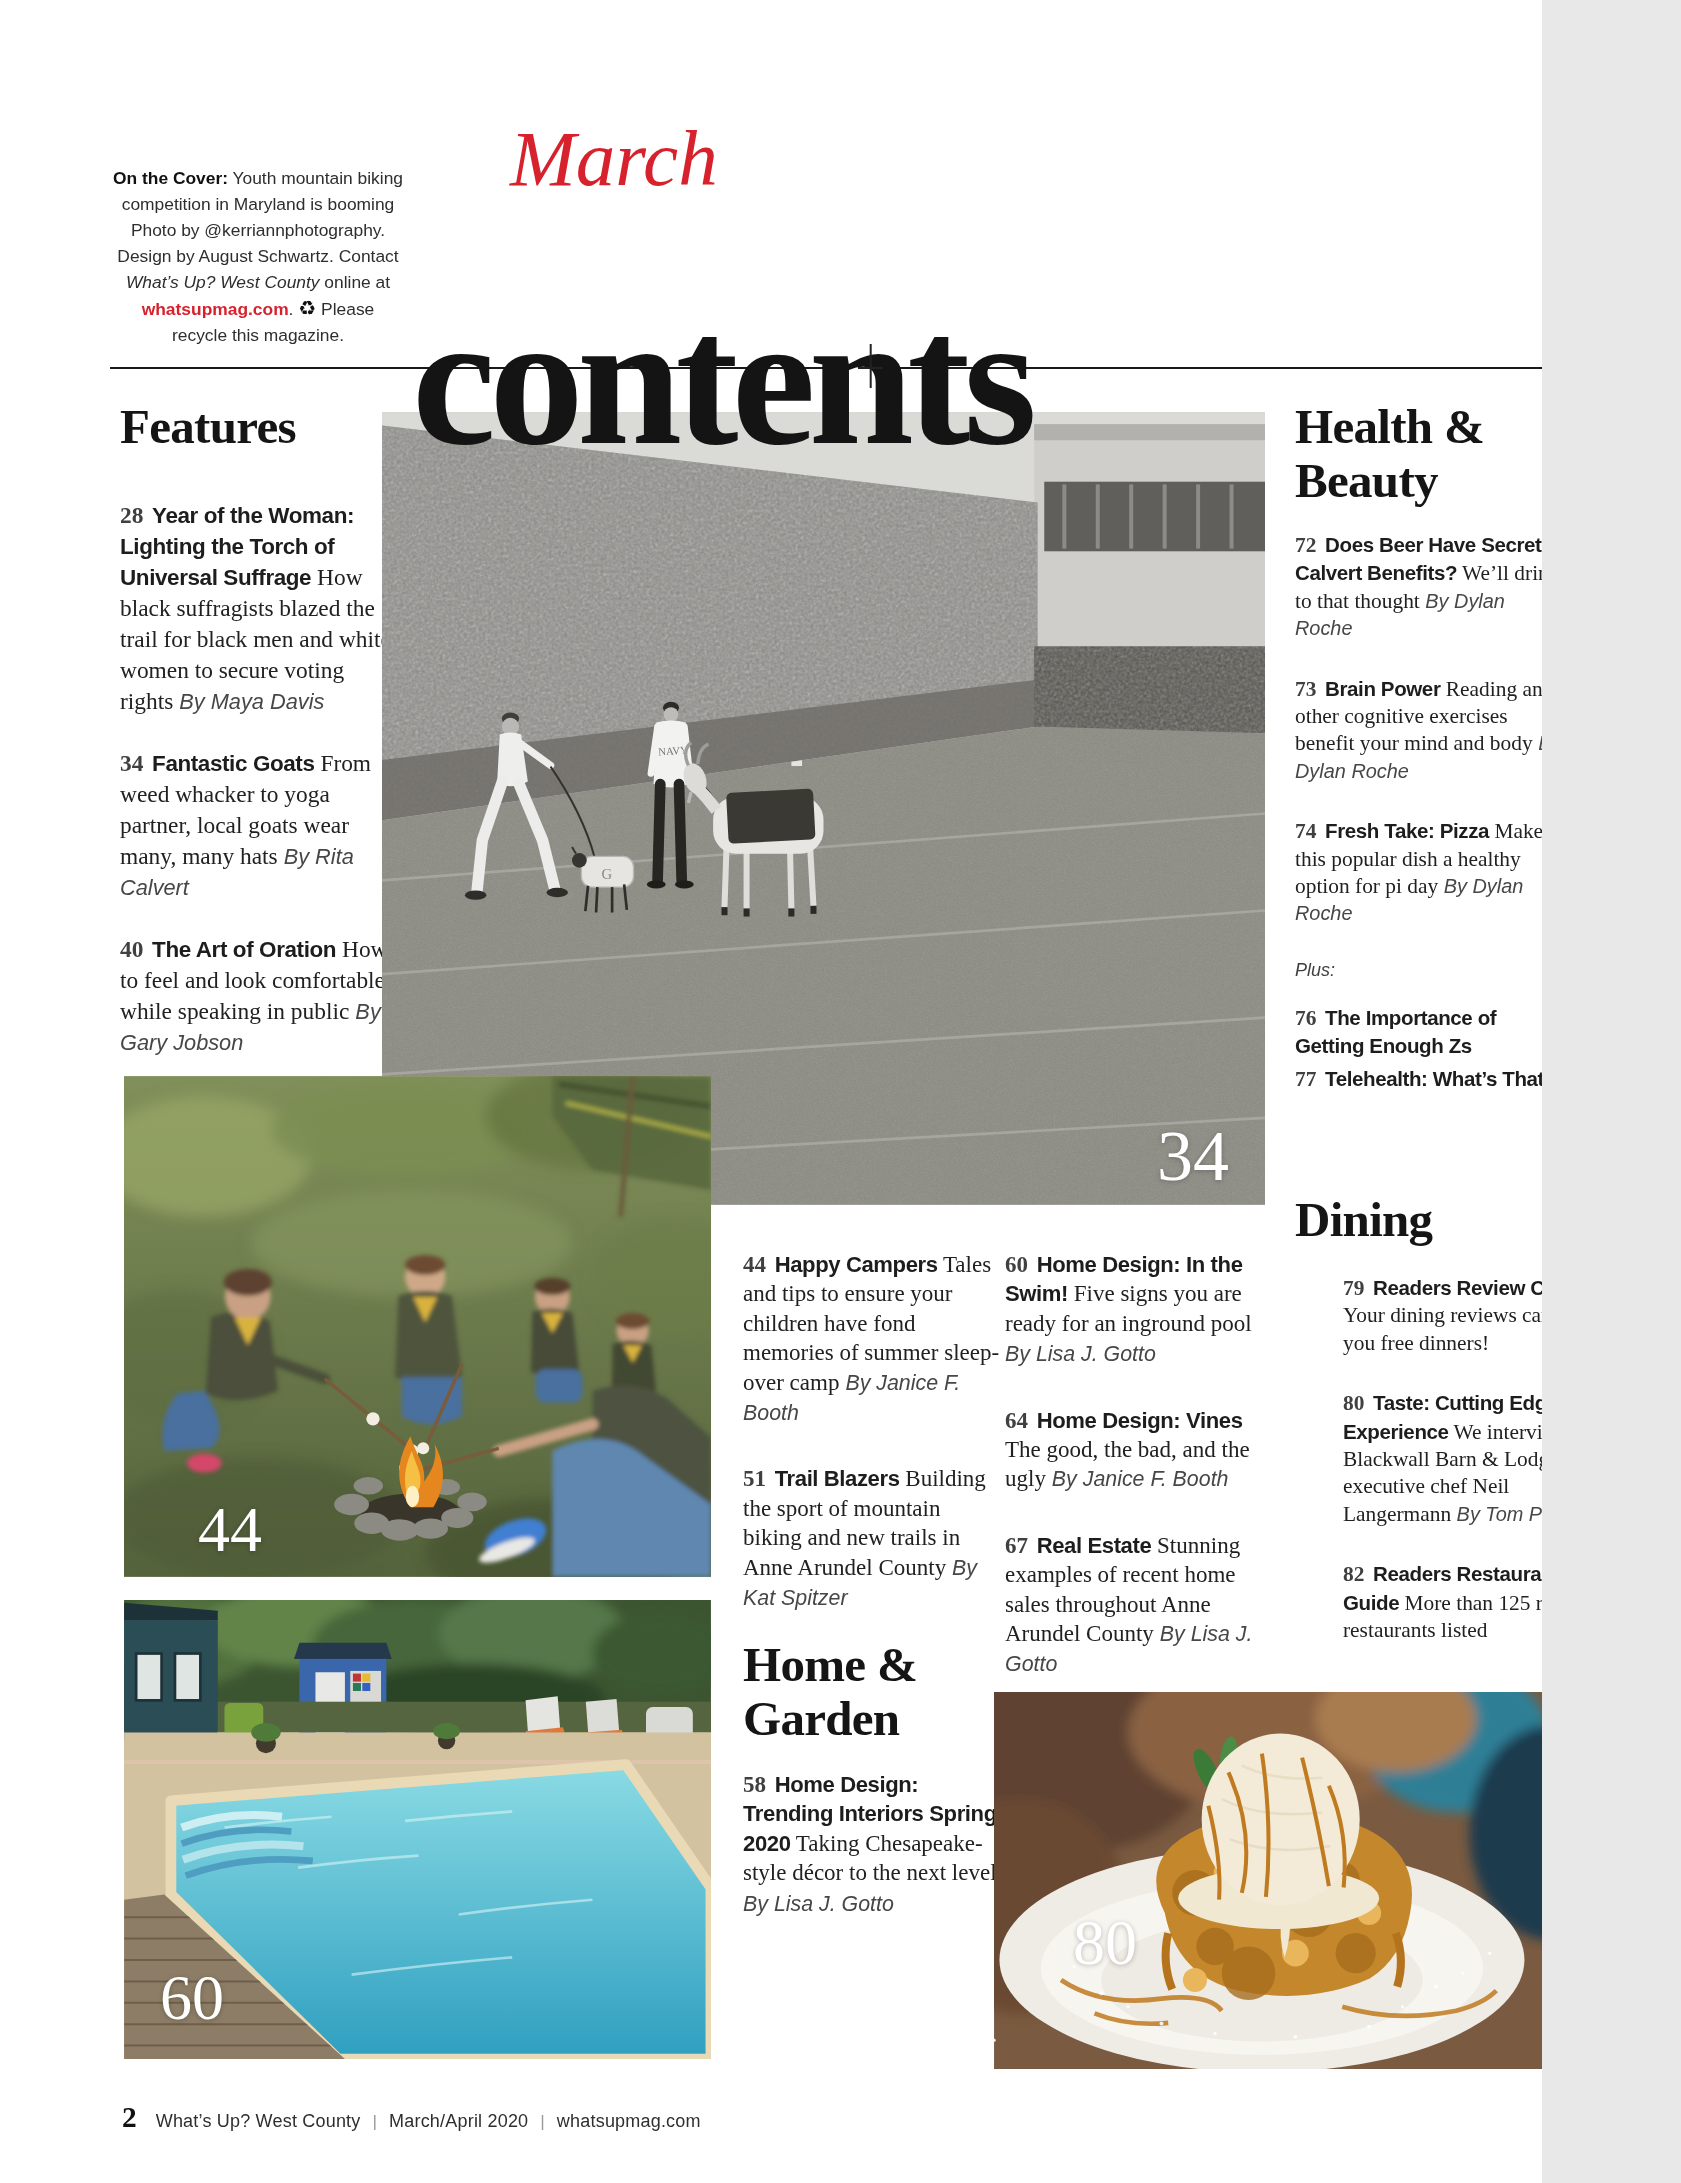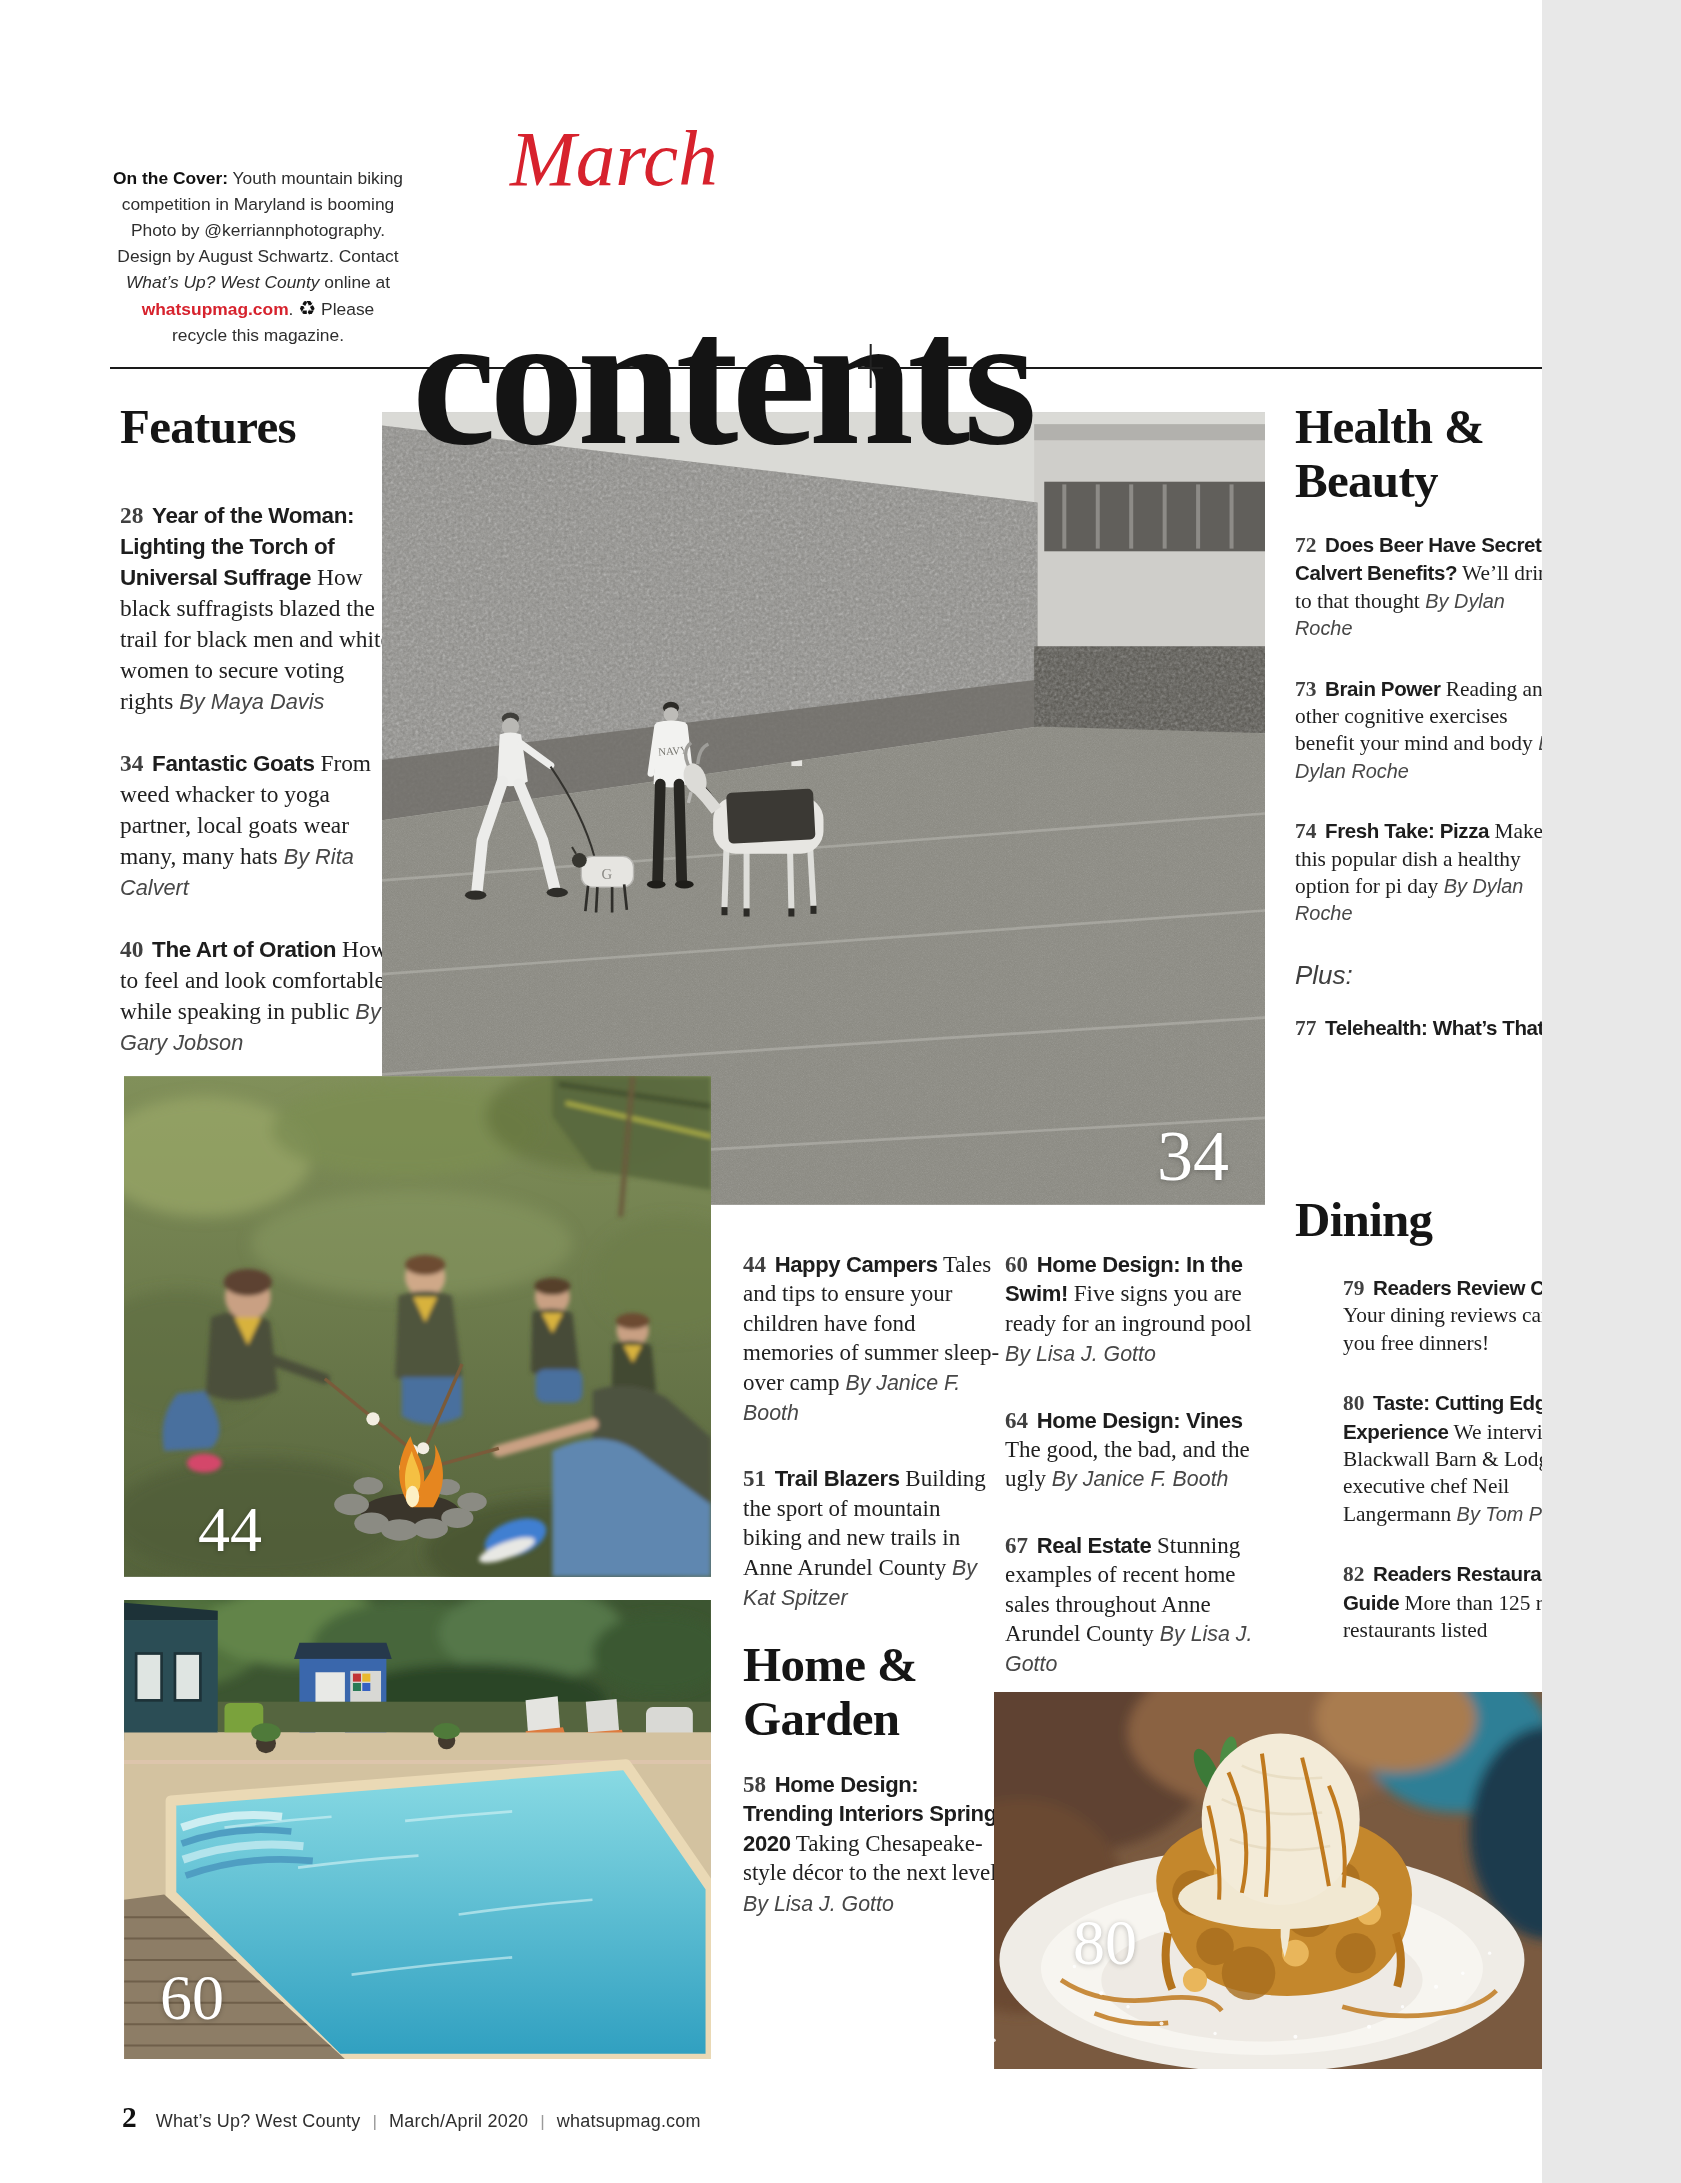--- a/index.html
+++ b/index.html
@@ -41,21 +41,21 @@
   .mid1-col .entries,.mid2-col .entries{width:257px;font-size:23px;line-height:29.4px;}
   .mid1-col .entry,.mid2-col .entry{margin-bottom:36px;}
 
   .hg-col{left:743px;top:1638px;}
   .hg-col .sec-heading{margin-bottom:24px;}
   .hg-col .entries{width:257px;font-size:23px;line-height:29.4px;}
 
   .right-col{left:1295px;top:400px;}
   .right-col .entries{margin-top:23px;width:268px;font-size:21.4px;line-height:27.4px;}
   .right-col .entry{margin-bottom:32px;}
-  .plus-label{font-style:italic;font-size:26px;color:#3f3f3f;margin:31px 0 8px;}
+  .plus-label{font-style:italic;font-size:18px;color:#3f3f3f;margin:31px 0 8px;}
   .plus-entries .entry{margin-bottom:4px;}
   .dining-col{left:1295px;top:1193px;}
   .dining-col .sec-heading{margin-bottom:27px;}
   .dining-col .entries{width:268px;font-size:21.4px;line-height:27.4px;margin-left:48px;}
   .dining-col .entry{margin-bottom:32px;}
 
   
   .photo{position:absolute;margin:0;overflow:hidden;background:#ccc;}
   .main-photo{left:382px;top:412px;width:883px;height:793px;z-index:1;}
   .campfire-photo{left:124px;top:1076px;width:587px;height:501px;z-index:2;}
@@ -134,20 +134,21 @@
   <div class="col right-col">
     <h2 class="sec-heading">Health &amp;
 Beauty</h2>
     <div class="entries">
         <div class="entry"><span class="num">72</span><span class="title">Does Beer Have Secret Calvert Benefits?</span><span class="desc"> We’ll drink to that thought</span><span class="byline"> By Dylan Roche</span></div>
         <div class="entry"><span class="num">73</span><span class="title">Brain Power</span><span class="desc"> Reading and other cognitive exercises benefit your mind and body</span><span class="byline"> By Dylan Roche</span></div>
         <div class="entry"><span class="num">74</span><span class="title">Fresh Take: Pizza</span><span class="desc"> Make this popular dish a healthy option for pi day</span><span class="byline"> By Dylan Roche</span></div>
       </div>
     <div class="plus-label">Plus:</div>
     <div class="entries plus-entries">
+        <div class="entry"><span class="num">76</span><span class="title">The Importance of Getting Enough Zs</span></div>
         <div class="entry"><span class="num">77</span><span class="title">Telehealth: What’s That?</span></div>
       </div>
   </div>
   <div class="col dining-col">
     <h2 class="sec-heading">Dining</h2>
     <div class="entries">
         <div class="entry"><span class="num">79</span><span class="title">Readers Review Contest</span><span class="desc"> Your dining reviews can win you free dinners!</span></div>
         <div class="entry"><span class="num">80</span><span class="title">Taste: Cutting Edge Experience</span><span class="desc"> We interview Blackwall Barn &amp; Lodge’s executive chef Neil Langermann</span><span class="byline"> By Tom Power</span></div>
         <div class="entry"><span class="num">82</span><span class="title">Readers Restaurant Guide</span><span class="desc"> More than 125 regional restaurants listed</span></div>
       </div>

